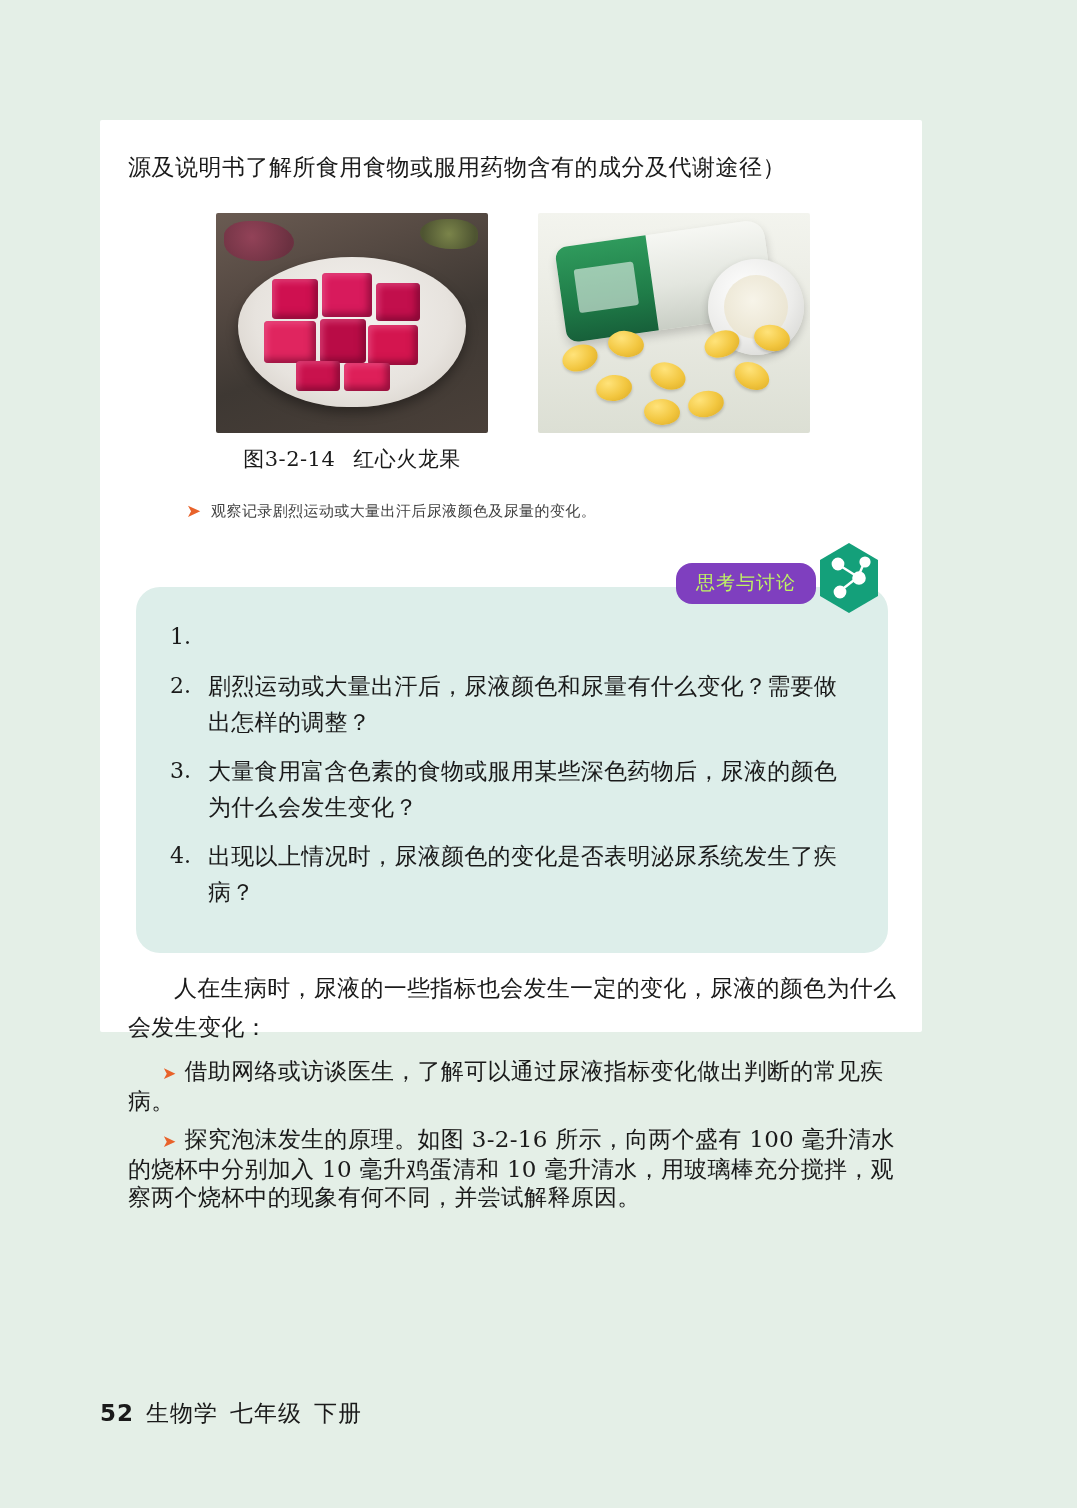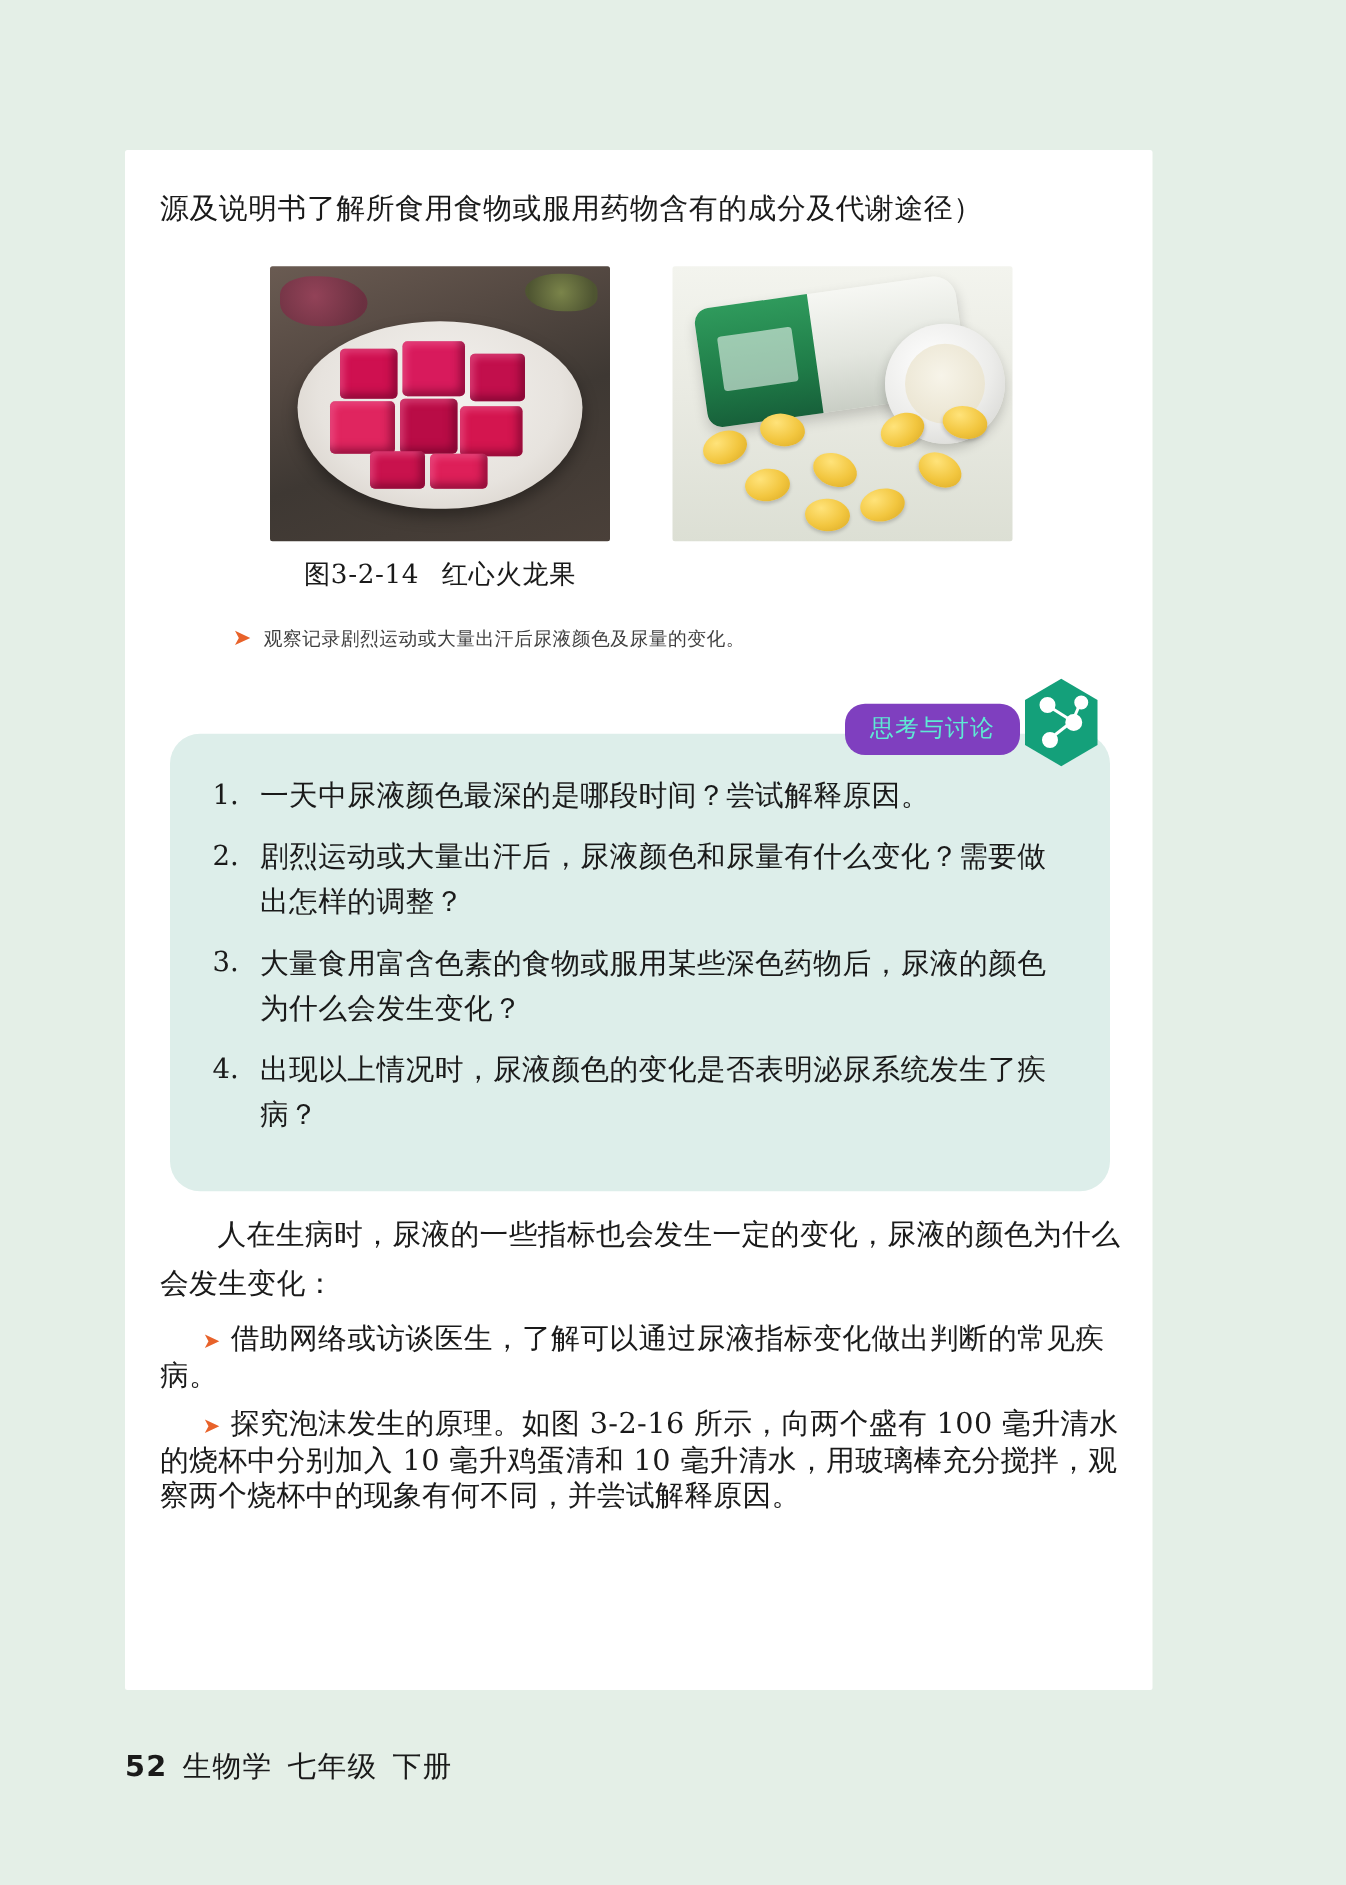--- a/index.html
+++ b/index.html
@@ -12,21 +12,21 @@
     background: #e4efe7;
     font-family: "DejaVu Serif", "Liberation Serif", serif;
     position: relative;
     overflow: hidden;
   }
   .page {
     position: absolute;
     left: 100px;
     top: 120px;
     width: 822px;
-    height: 1232px;
+    height: 912px;
     background: #ffffff;
     border-radius: 2px;
   }
   .content {
     position: absolute;
     left: 28px;
     top: 30px;
     width: 770px;
   }
 
@@ -182,21 +182,21 @@
   
   .think-wrap {
     position: relative;
     margin-top: 60px;
   }
   .think-tag {
     position: absolute;
     right: 82px;
     top: -24px;
     background: #7f3fbf;
-    color: #5eead4;
+    color: #bef264;
     font-size: 19px;
     padding: 7px 20px 8px 20px;
     border-radius: 16px;
     letter-spacing: 1px;
     z-index: 3;
     font-family: "DejaVu Sans", "Liberation Sans", sans-serif;
   }
   .hex-icon {
     position: absolute;
     right: 16px;
@@ -386,21 +386,20 @@
           <circle cx="43" cy="37" r="5.6"></circle>
           <circle cx="24" cy="51" r="5.2"></circle>
           <circle cx="49" cy="21" r="4.4"></circle>
         </g>
       </svg>
       <div class="think-tag">思考与讨论</div>
 
       <div class="think-box">
         <div class="q-item">
           <div class="q-num">1.</div>
-          <div class="q-text">一天中尿液颜色最深的是哪段时间？尝试解释原因。</div>
         </div>
         <div class="q-item">
           <div class="q-num">2.</div>
           <div class="q-text">剧烈运动或大量出汗后，尿液颜色和尿量有什么变化？需要做出怎样的调整？</div>
         </div>
         <div class="q-item">
           <div class="q-num">3.</div>
           <div class="q-text">大量食用富含色素的食物或服用某些深色药物后，尿液的颜色为什么会发生变化？</div>
         </div>
         <div class="q-item">

